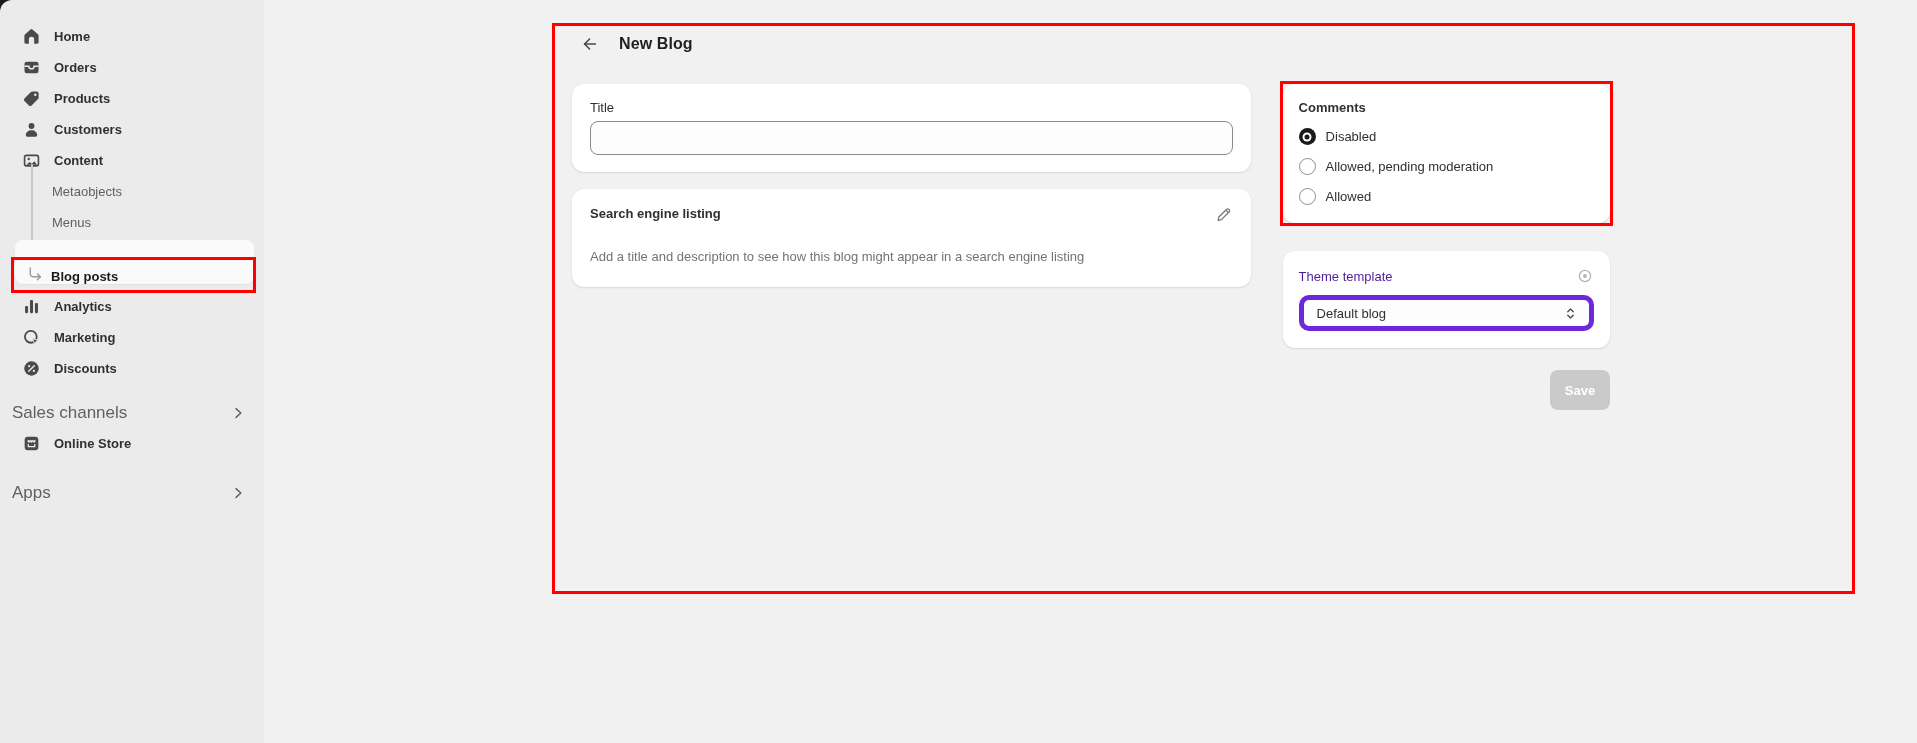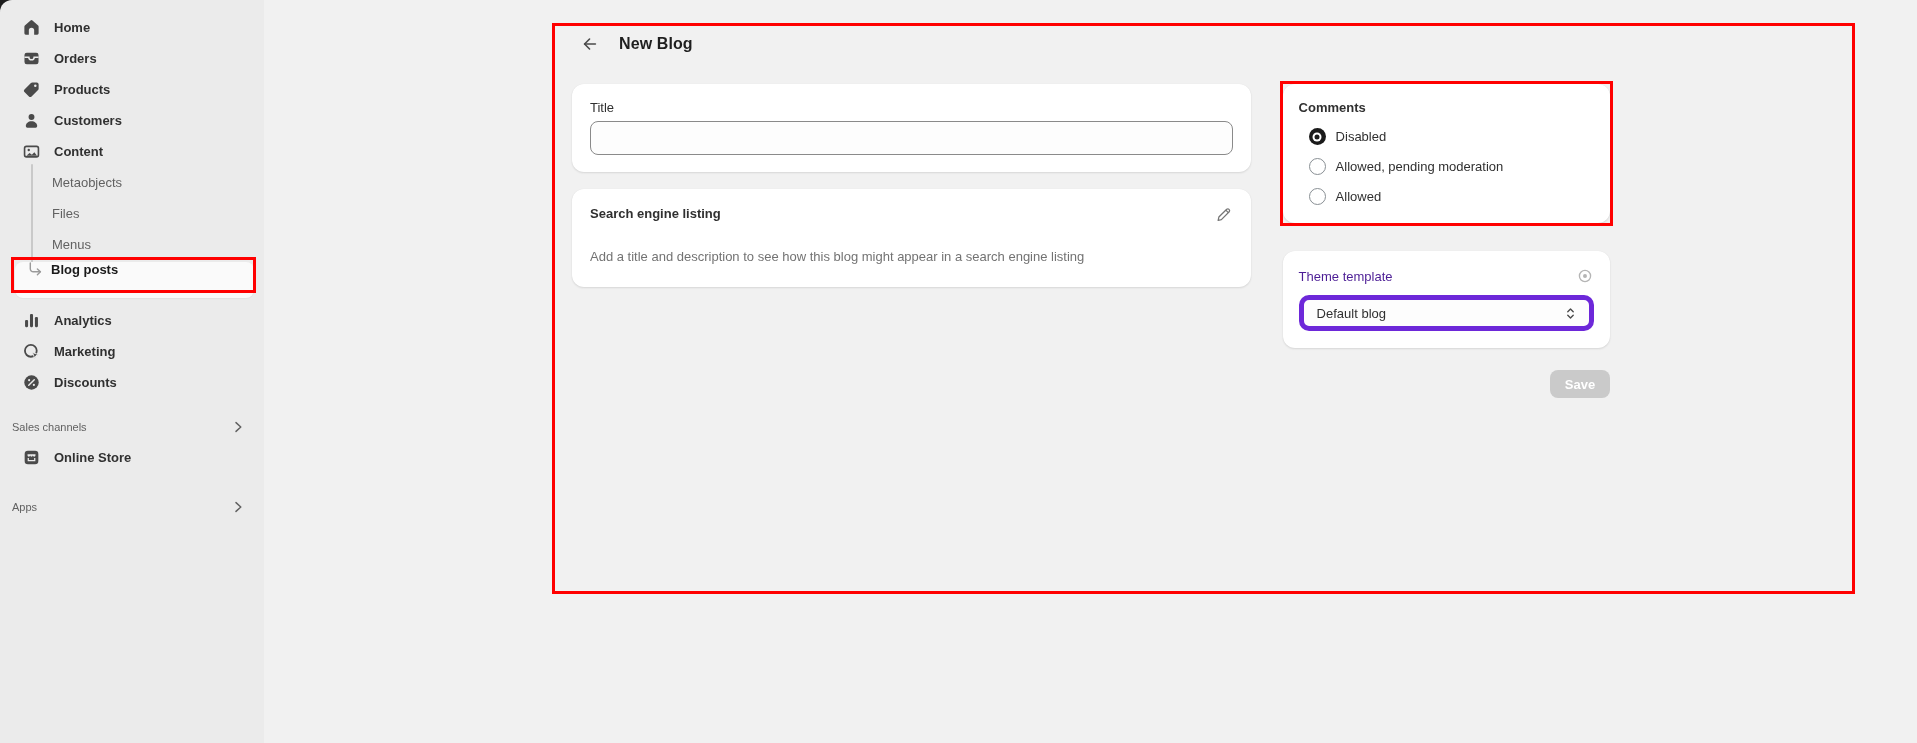--- a/index.html
+++ b/index.html
@@ -15,52 +15,52 @@
   .main-bg {
     position:absolute; left:264px; top:0; right:0; bottom:0;
     background:#f1f1f1;
   }
   .sidebar {
     position:absolute; left:0; top:0; width:264px; height:743px;
     background:#ebebeb;
     border-top-left-radius:12px;
     z-index:2;
   }
-  .nav { list-style:none; padding-top:12px; }
+  .nav { list-style:none; padding-top:21px; }
   .nav-item {
     display:flex; align-items:center; gap:13px;
     height:31px; padding-left:22px;
     font-size:13px; font-weight:700; color:#303030;
     cursor:pointer;
   }
   .nav-item .ico { width:19px; height:19px; display:flex; align-items:center; justify-content:center; color:#4a4a4a; flex:0 0 19px; }
   .sub-item {
     display:flex; align-items:center;
     height:31px; padding-left:52px;
     font-size:13px; font-weight:400; color:#616161;
     cursor:pointer;
   }
   .active-pill {
     position:relative;
-    display:flex; align-items:flex-start; gap:7px;
-    height:36px; margin:2px 10px 4px 15px; padding-left:12px;
+    display:flex; align-items:flex-end; gap:7px;
+    height:44px; margin:2px 10px 4px 15px; padding-left:12px;
     background:#fafafa; border-radius:8px;
     font-size:13px; font-weight:700; color:#1a1a1a;
     cursor:pointer;
     box-shadow:0 1px 1px rgba(0,0,0,0.04);
   }
   .tree-line {
     position:absolute; left:31px; top:164px; width:2px; height:100px;
     background:#c9c9c9; border-radius:1px;
   }
   .group-analytics { margin-top:7px; }
   .section-head {
     display:flex; align-items:center; justify-content:space-between;
     height:31px; padding:0 18px 0 12px;
-    font-size:11px; font-weight:400; color:#616161;
+    font-size:17px; font-weight:400; color:#616161;
     cursor:pointer;
   }
   .section-sales { margin-top:13px; }
   .section-apps { margin-top:18px; }
   .chev { width:16px; height:16px; color:#616161; }
 
   
   .page {
     position:absolute; left:572px; top:28px; width:1038px; z-index:3;
   }
@@ -88,21 +88,21 @@
     font-size:13px; padding:0 12px; color:#303030; outline:none;
   }
   
   .seo-card { padding:17px 18px 22px; }
   .seo-head { display:flex; align-items:flex-start; justify-content:space-between; }
   .card-title { font-size:13px; font-weight:700; color:#303030; }
   .icon-btn { background:none; border:none; cursor:pointer; padding:0; display:flex; align-items:center; }
   .seo-desc { margin-top:24px; font-size:13px; color:#737373; line-height:17px; }
   
   .comments-card { position:relative; padding:16px 16px 18px; }
-  .radio-row { display:flex; align-items:center; gap:10px; margin-top:13px; cursor:pointer;margin-left:10px; }
+  .radio-row { display:flex; align-items:center; gap:10px; margin-top:13px; cursor:pointer; }
   .radio {
     width:17px; height:17px; border-radius:50%;
     border:1.5px solid #898f94; background:#fff; position:relative; flex:0 0 17px;
   }
   .radio.selected { border:none; background:#1a1a1a; }
   .radio.selected::before {
     content:""; position:absolute; left:50%; top:50%;
     width:9px; height:9px; border-radius:50%; background:#ffffff;
     transform:translate(-50%,-50%);
   }
@@ -119,21 +119,21 @@
   .select-box {
     margin-top:10px; height:36px;
     border:5px solid #6d28d9; border-radius:10px; background:#fdfdfd;
     display:flex; align-items:center; justify-content:space-between;
     padding:0 10px 0 13px; cursor:pointer;
   }
   .select-value { font-size:13px; color:#303030; }
   
   .save-row { display:flex; justify-content:flex-end; margin-top:22px; }
   .save-btn {
-    min-width:60px; height:28px; padding:0 8px;
+    min-width:60px; height:40px; padding:0 8px;
     background:#cacaca; color:#ffffff;
     border:none; border-radius:8px;
     font-family:"Liberation Sans",sans-serif; font-size:13px; font-weight:700;
     cursor:default;
   }
 
   
   .annot { position:absolute; border:3px solid #ff0000; pointer-events:none; z-index:10; }
   .annot-main { left:552px; top:23px; width:1303px; height:571px; }
   .annot-blog { left:11px; top:257px; width:245px; height:36px; }
@@ -190,23 +190,20 @@
             <rect x="2.7" y="4.6" width="14.6" height="11" rx="2" fill="none" stroke="currentColor" stroke-width="1.7"></rect>
             <circle cx="7.1" cy="8.4" r="1.25" fill="currentColor"></circle>
             <path d="M4.6 14.4l3.4-2.9 2.4 1.9 2.6-2.5 2.8 3.5z" fill="currentColor"></path>
           </svg>
       </span>
       <span>Content</span>
     </li>
 
     <li class="sub-item">
       <span>Metaobjects</span>
-    </li>
-    <li class="sub-item">
-      <span>Files</span>
     </li>
     <li class="sub-item">
       <span>Menus</span>
     </li>
     <li class="active-pill">
       <span class="ico">
         <svg width="17" height="17" viewBox="0 0 18 18" fill="none" stroke="#9a9a9a" stroke-width="1.5" stroke-linecap="round" stroke-linejoin="round">
             <path d="M3.5 1v6.2a3.2 3.2 0 0 0 3.2 3.2h7.3"></path>
             <path d="M11 7.4l3.2 3-3.2 3"></path>
           </svg>

